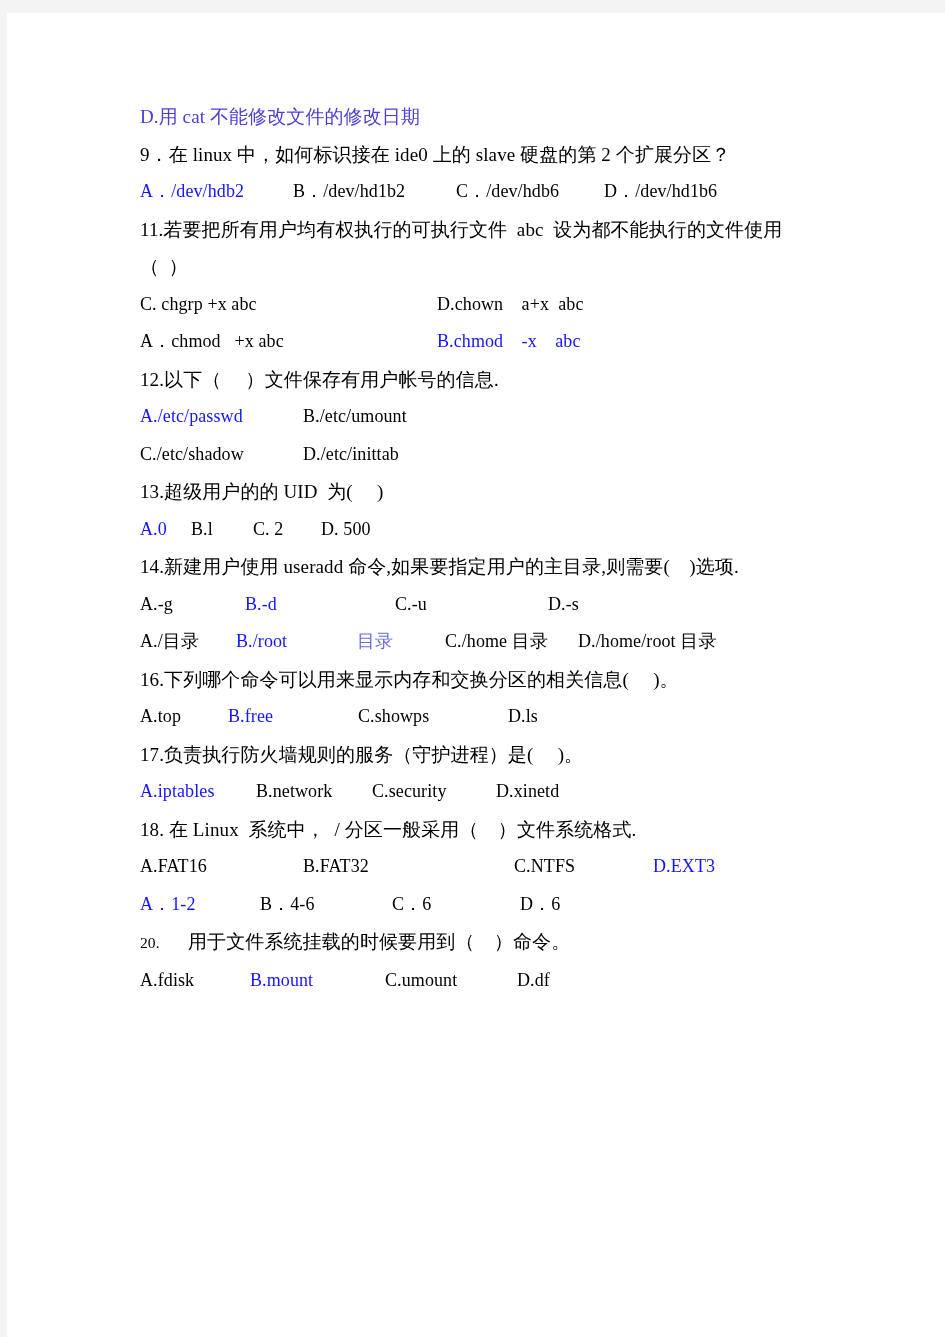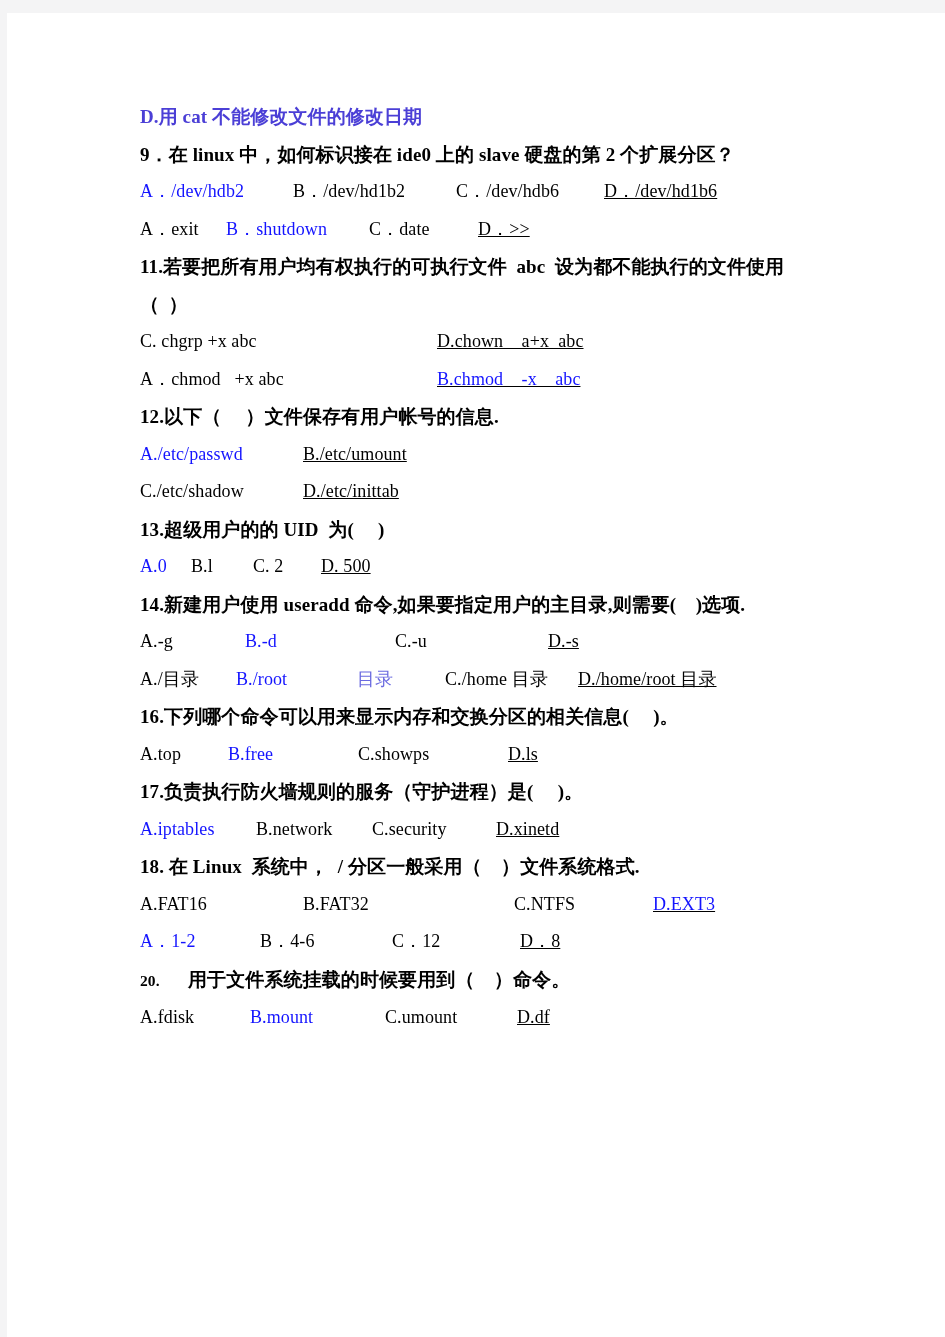--- a/index.html
+++ b/index.html
@@ -47,26 +47,24 @@
     font-size: 18.5px;
     line-height: 37.5px;
     white-space: pre;
     color: #000000;
     letter-spacing: 0.1px;
   }
 
   
   .stem {
     font-size: 19px;
-    font-weight: bold;
   }
 
   .opts {
     font-size: 18px;
-    text-decoration: underline;
   }
 
   
   .blue      { color: #1414ff; }
   .violet    { color: #4b3fd6; }
   .lilac     { color: #6a6ae0; text-align: center; }
   .small-num { font-size: 15.5px; }
 </style>
 </head>
 <body>
@@ -74,21 +72,20 @@
 <div class="page-backdrop"></div>
 
 <div class="page">
   <div class="content">
 
     <div class="line stem"><span class="violet">D.用 cat 不能修改文件的修改日期</span></div>
 
     <div class="line stem"><span>9．在 linux 中，如何标识接在 ide0 上的 slave 硬盘的第 2 个扩展分区？</span></div>
     <div class="line opts"><span class="blue" style="display:inline-block;width:153px">A．/dev/hdb2</span><span style="display:inline-block;width:163px">B．/dev/hd1b2</span><span style="display:inline-block;width:148px">C．/dev/hdb6</span><span>D．/dev/hd1b6</span></div>
 
-    <div class="line opts"><span style="display:inline-block;width:86px">A．exit</span><span class="blue" style="display:inline-block;width:143px">B．shutdown</span><span style="display:inline-block;width:109px">C．date</span><span>D．&gt;&gt;</span></div>
 
     <div class="line stem"><span>11.若要把所有用户均有权执行的可执行文件  abc  设为都不能执行的文件使用</span></div>
     <div class="line stem"><span>（  ）</span></div>
     <div class="line opts"><span style="display:inline-block;width:297px">C. chgrp +x abc</span><span>D.chown    a+x  abc</span></div>
     <div class="line opts"><span style="display:inline-block;width:297px">A．chmod   +x abc</span><span class="blue">B.chmod    -x    abc</span></div>
 
     <div class="line stem"><span>12.以下（     ）文件保存有用户帐号的信息.</span></div>
     <div class="line opts"><span class="blue" style="display:inline-block;width:163px">A./etc/passwd</span><span>B./etc/umount</span></div>
     <div class="line opts"><span style="display:inline-block;width:163px">C./etc/shadow</span><span>D./etc/inittab</span></div>
 
@@ -102,19 +99,19 @@
 
     <div class="line stem"><span>16.下列哪个命令可以用来显示内存和交换分区的相关信息(     )。</span></div>
     <div class="line opts"><span style="display:inline-block;width:88px">A.top</span><span class="blue" style="display:inline-block;width:130px">B.free</span><span style="display:inline-block;width:150px">C.showps</span><span>D.ls</span></div>
 
     <div class="line stem"><span>17.负责执行防火墙规则的服务（守护进程）是(     )。</span></div>
     <div class="line opts"><span class="blue" style="display:inline-block;width:116px">A.iptables</span><span style="display:inline-block;width:116px">B.network</span><span style="display:inline-block;width:124px">C.security</span><span>D.xinetd</span></div>
 
     <div class="line stem"><span>18. 在 Linux  系统中，  / 分区一般采用（    ）文件系统格式.</span></div>
     <div class="line opts"><span style="display:inline-block;width:163px">A.FAT16</span><span style="display:inline-block;width:211px">B.FAT32</span><span style="display:inline-block;width:139px">C.NTFS</span><span class="blue">D.EXT3</span></div>
 
-    <div class="line opts"><span class="blue" style="display:inline-block;width:120px">A．1-2</span><span style="display:inline-block;width:132px">B．4-6</span><span style="display:inline-block;width:128px">C．12</span><span>D．8</span></div>
+    <div class="line opts"><span class="blue" style="display:inline-block;width:120px">A．1-2</span><span style="display:inline-block;width:132px">B．4-6</span><span style="display:inline-block;width:128px">C．6</span><span>D．6</span></div>
 
     <div class="line stem"><span class="small-num" style="display:inline-block;width:48px">20.</span><span>用于文件系统挂载的时候要用到（    ）命令。</span></div>
     <div class="line opts"><span style="display:inline-block;width:110px">A.fdisk</span><span class="blue" style="display:inline-block;width:135px">B.mount</span><span style="display:inline-block;width:132px">C.umount</span><span>D.df</span></div>
 
   </div>
 </div>
 
 </body></html>

